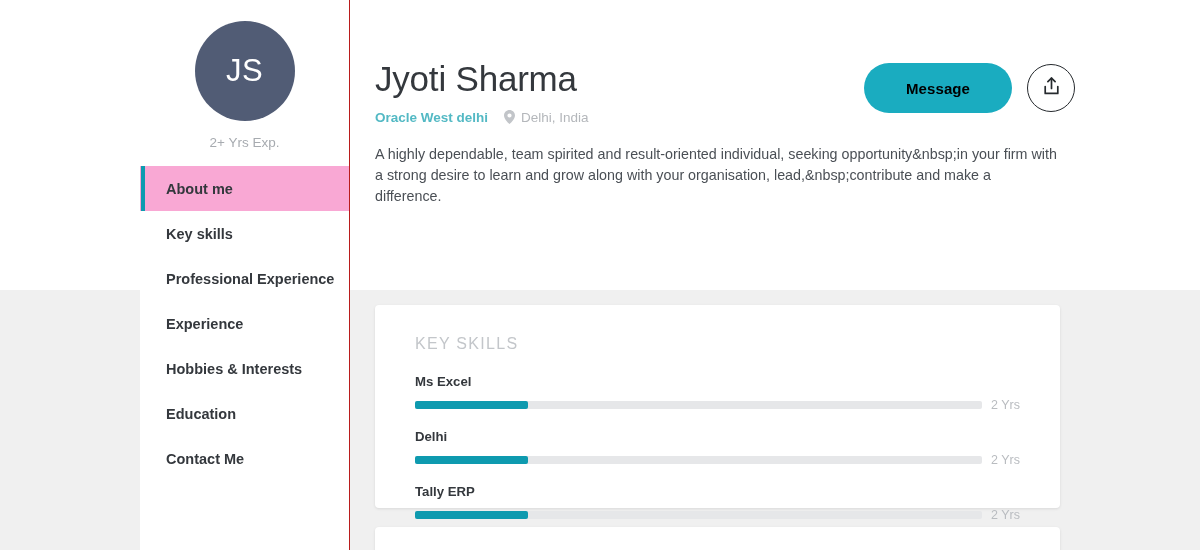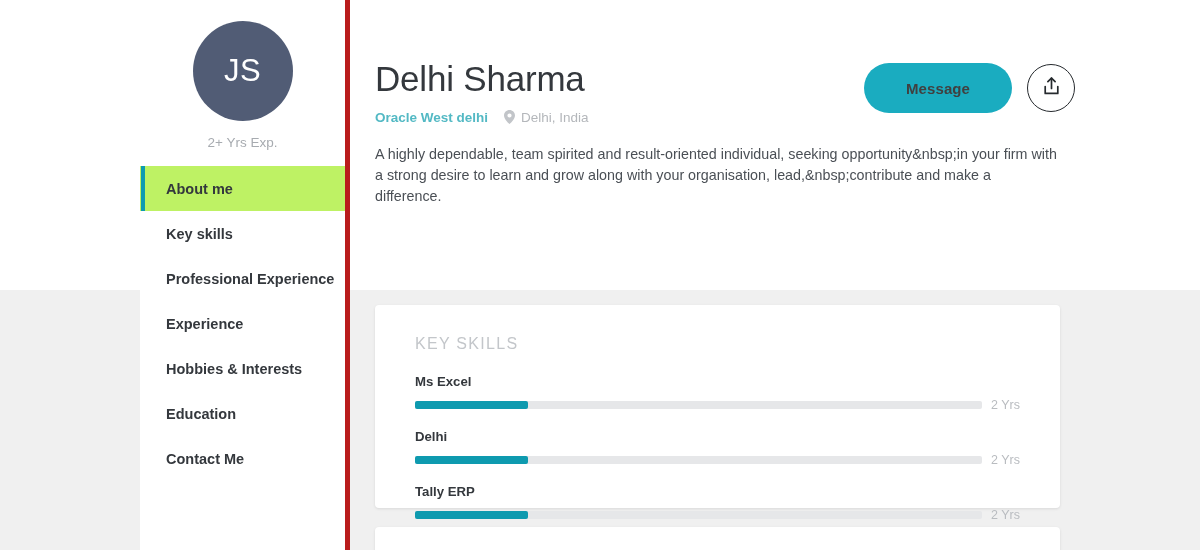--- a/index.html
+++ b/index.html
@@ -37,21 +37,21 @@
     width: 1200px; height: 260px;
     background: #f0f0f0;
   }
 
   
   .sidebar {
     position: absolute;
     left: 140px; top: 0;
     width: 210px; height: 550px;
     background: #ffffff;
-    border-right: 5px solid #b91c1c;
+    border-right: 1px solid #b91c1c;
     z-index: 5;
   }
 
   .avatar-wrap {
     padding-top: 21px;
     display: flex;
     flex-direction: column;
     align-items: center;
   }
 
@@ -84,21 +84,21 @@
     display: flex;
     align-items: center;
     padding-left: 26px;
     font-size: 14.5px;
     font-weight: 600;
     color: #34383d;
     cursor: pointer;
   }
 
   .nav-item.active {
-    background: #bef264;
+    background: #f9a8d4;
   }
 
   .nav-item.active::before {
     content: "";
     position: absolute;
     left: 1px; top: 0;
     width: 4px; height: 100%;
     background: #0d9bb0;
   }
 
@@ -150,21 +150,21 @@
 
   .actions {
     display: flex;
     align-items: center;
     gap: 15px;
     padding-top: 63px;
   }
 
   .btn-message {
     background: #1aacc0;
-    color: #404040;
+    color: #000000;
     border: none;
     border-radius: 25px;
     width: 148px;
     height: 50px;
     font-size: 15px;
     font-weight: 700;
     font-family: "Liberation Sans", sans-serif;
     cursor: pointer;
     letter-spacing: 0.1px;
   }
@@ -287,21 +287,21 @@
       </div>
       <div class="nav-item">
         <span>Contact Me</span>
       </div>
     </nav>
   </aside>
 
   <section class="header">
     <div class="name-row">
       <div class="name-block">
-        <h1 class="person-name">Delhi Sharma</h1>
+        <h1 class="person-name">Jyoti Sharma</h1>
         <div class="meta-row">
           <span class="meta-area">Oracle West delhi</span>
           <span class="pin-icon">
             <svg width="11" height="14" viewBox="0 0 11 14" aria-hidden="true">
               <path d="M5.5 0C2.46 0 0 2.46 0 5.5c0 4.1 5.5 8.5 5.5 8.5S11 9.6 11 5.5C11 2.46 8.54 0 5.5 0zm0 7.6a2.1 2.1 0 1 1 0-4.2 2.1 2.1 0 0 1 0 4.2z" fill="#c2c5c9"></path>
             </svg>
           </span>
           <span class="meta-city">Delhi, India</span>
         </div>
       </div>

